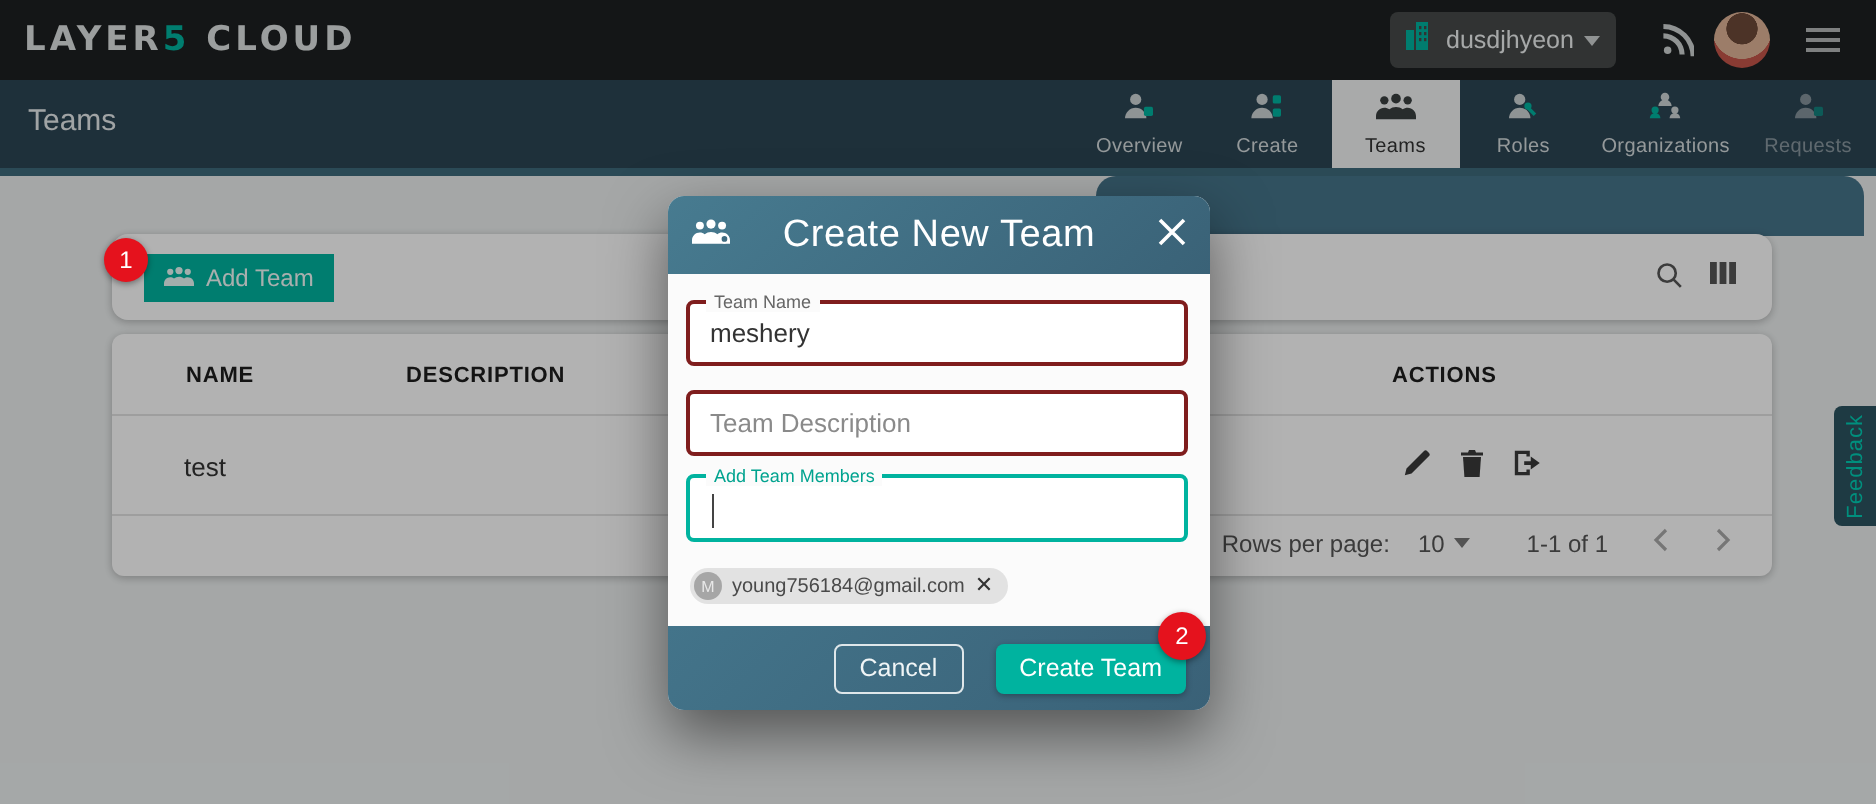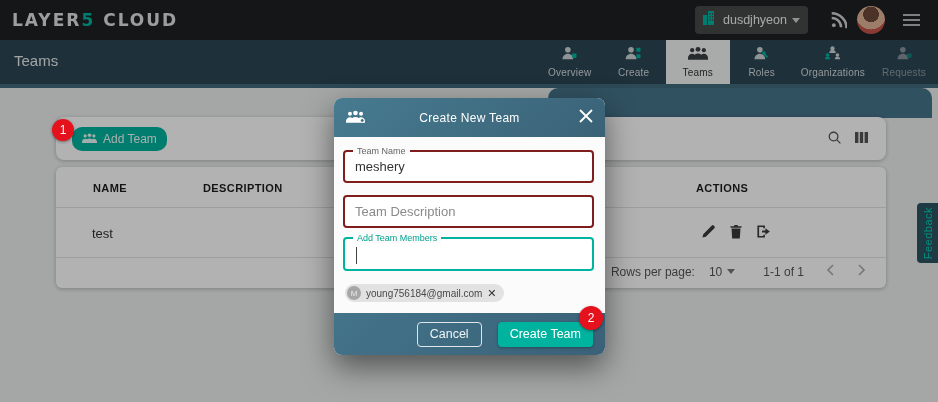--- a/index.html
+++ b/index.html
@@ -36,21 +36,21 @@
   .tab.selected{background:#f2f4f4;color:#333;}
   .tab.selected svg{fill:#3a3f40;}
   .tab.dim{opacity:.55;}
 
   
   .band{position:absolute;left:548px;top:88px;width:384px;height:30px;
     background:#46748a;border-radius:10px 10px 0 0;}
   .card{position:absolute;background:#ffffff;box-shadow:0 1px 4px rgba(0,0,0,.25);}
   .toolbar-card{left:56px;top:117px;width:830px;height:43px;border-radius:8px;}
   .add-team{position:absolute;left:16px;top:10px;height:24px;padding:0 10px;
-    background:#00b39f;border:none;border-radius:10px;color:#f2fbf9;font-size:12px;
+    background:#00b39f;border:none;border-radius:0;color:#f2fbf9;font-size:12px;
     display:flex;align-items:center;gap:6px;cursor:pointer;font-family:inherit;}
   .add-team svg{fill:#eafaf6;}
   .tb-ico{position:absolute;top:13px;cursor:pointer;color:#555;}
   .table-card{left:56px;top:167px;width:830px;height:121px;border-radius:6px;font-size:12px;}
   .th{position:absolute;top:15px;font-size:11px;font-weight:700;letter-spacing:.4px;color:#1e1e1e;}
   .hr{position:absolute;left:0;width:830px;height:1px;background:#e3e3e3;}
   .cell-name{position:absolute;left:36px;top:59px;font-size:13px;color:#333;}
   .row-actions{position:absolute;left:645px;top:57px;display:flex;gap:13px;}
   .row-actions .a-ico{cursor:pointer;color:#3a3a3a;}
   .pagination{position:absolute;right:20px;top:97px;display:flex;align-items:center;
@@ -67,21 +67,21 @@
 
   
   .backdrop{position:absolute;left:0;top:0;width:938px;height:402px;
     background:rgba(0,0,0,.30);z-index:40;}
   .modal{position:absolute;left:334px;top:98px;width:271px;height:257px;z-index:50;
     border-radius:8px;box-shadow:0 12px 30px rgba(0,0,0,.5);background:#fbfbfb;overflow:hidden;}
   .modal-head{position:absolute;left:0;top:0;width:100%;height:39px;
     background:linear-gradient(135deg,#477b90,#3a6277);display:flex;align-items:center;}
   .modal-head .m-ico{margin-left:12px;color:#fff;}
   .modal-title{position:absolute;left:0;width:100%;text-align:center;color:#fff;
-    font-size:12px;letter-spacing:.3px;}
+    font-size:19px;letter-spacing:.3px;}
   .modal-close{position:absolute;right:12px;top:11px;cursor:pointer;color:#fff;}
   .modal-body{position:absolute;left:0;top:39px;width:100%;height:176px;background:#fbfbfb;}
   .field{position:absolute;left:9px;width:251px;border:2px solid #7f1d1d;border-radius:4px;
     background:#fff;box-sizing:border-box;}
   .field input{width:100%;height:100%;border:none;outline:none;background:transparent;
     font-family:inherit;font-size:13px;color:#333;padding:0 10px;box-sizing:border-box;}
   .field input::placeholder{color:#8a8a8a;opacity:1;}
   .f-label{position:absolute;top:-6px;left:8px;background:#fbfbfb;padding:0 4px;
     font-size:9px;color:#666;}
   .field.focused{border:2px solid #00b39f;}

